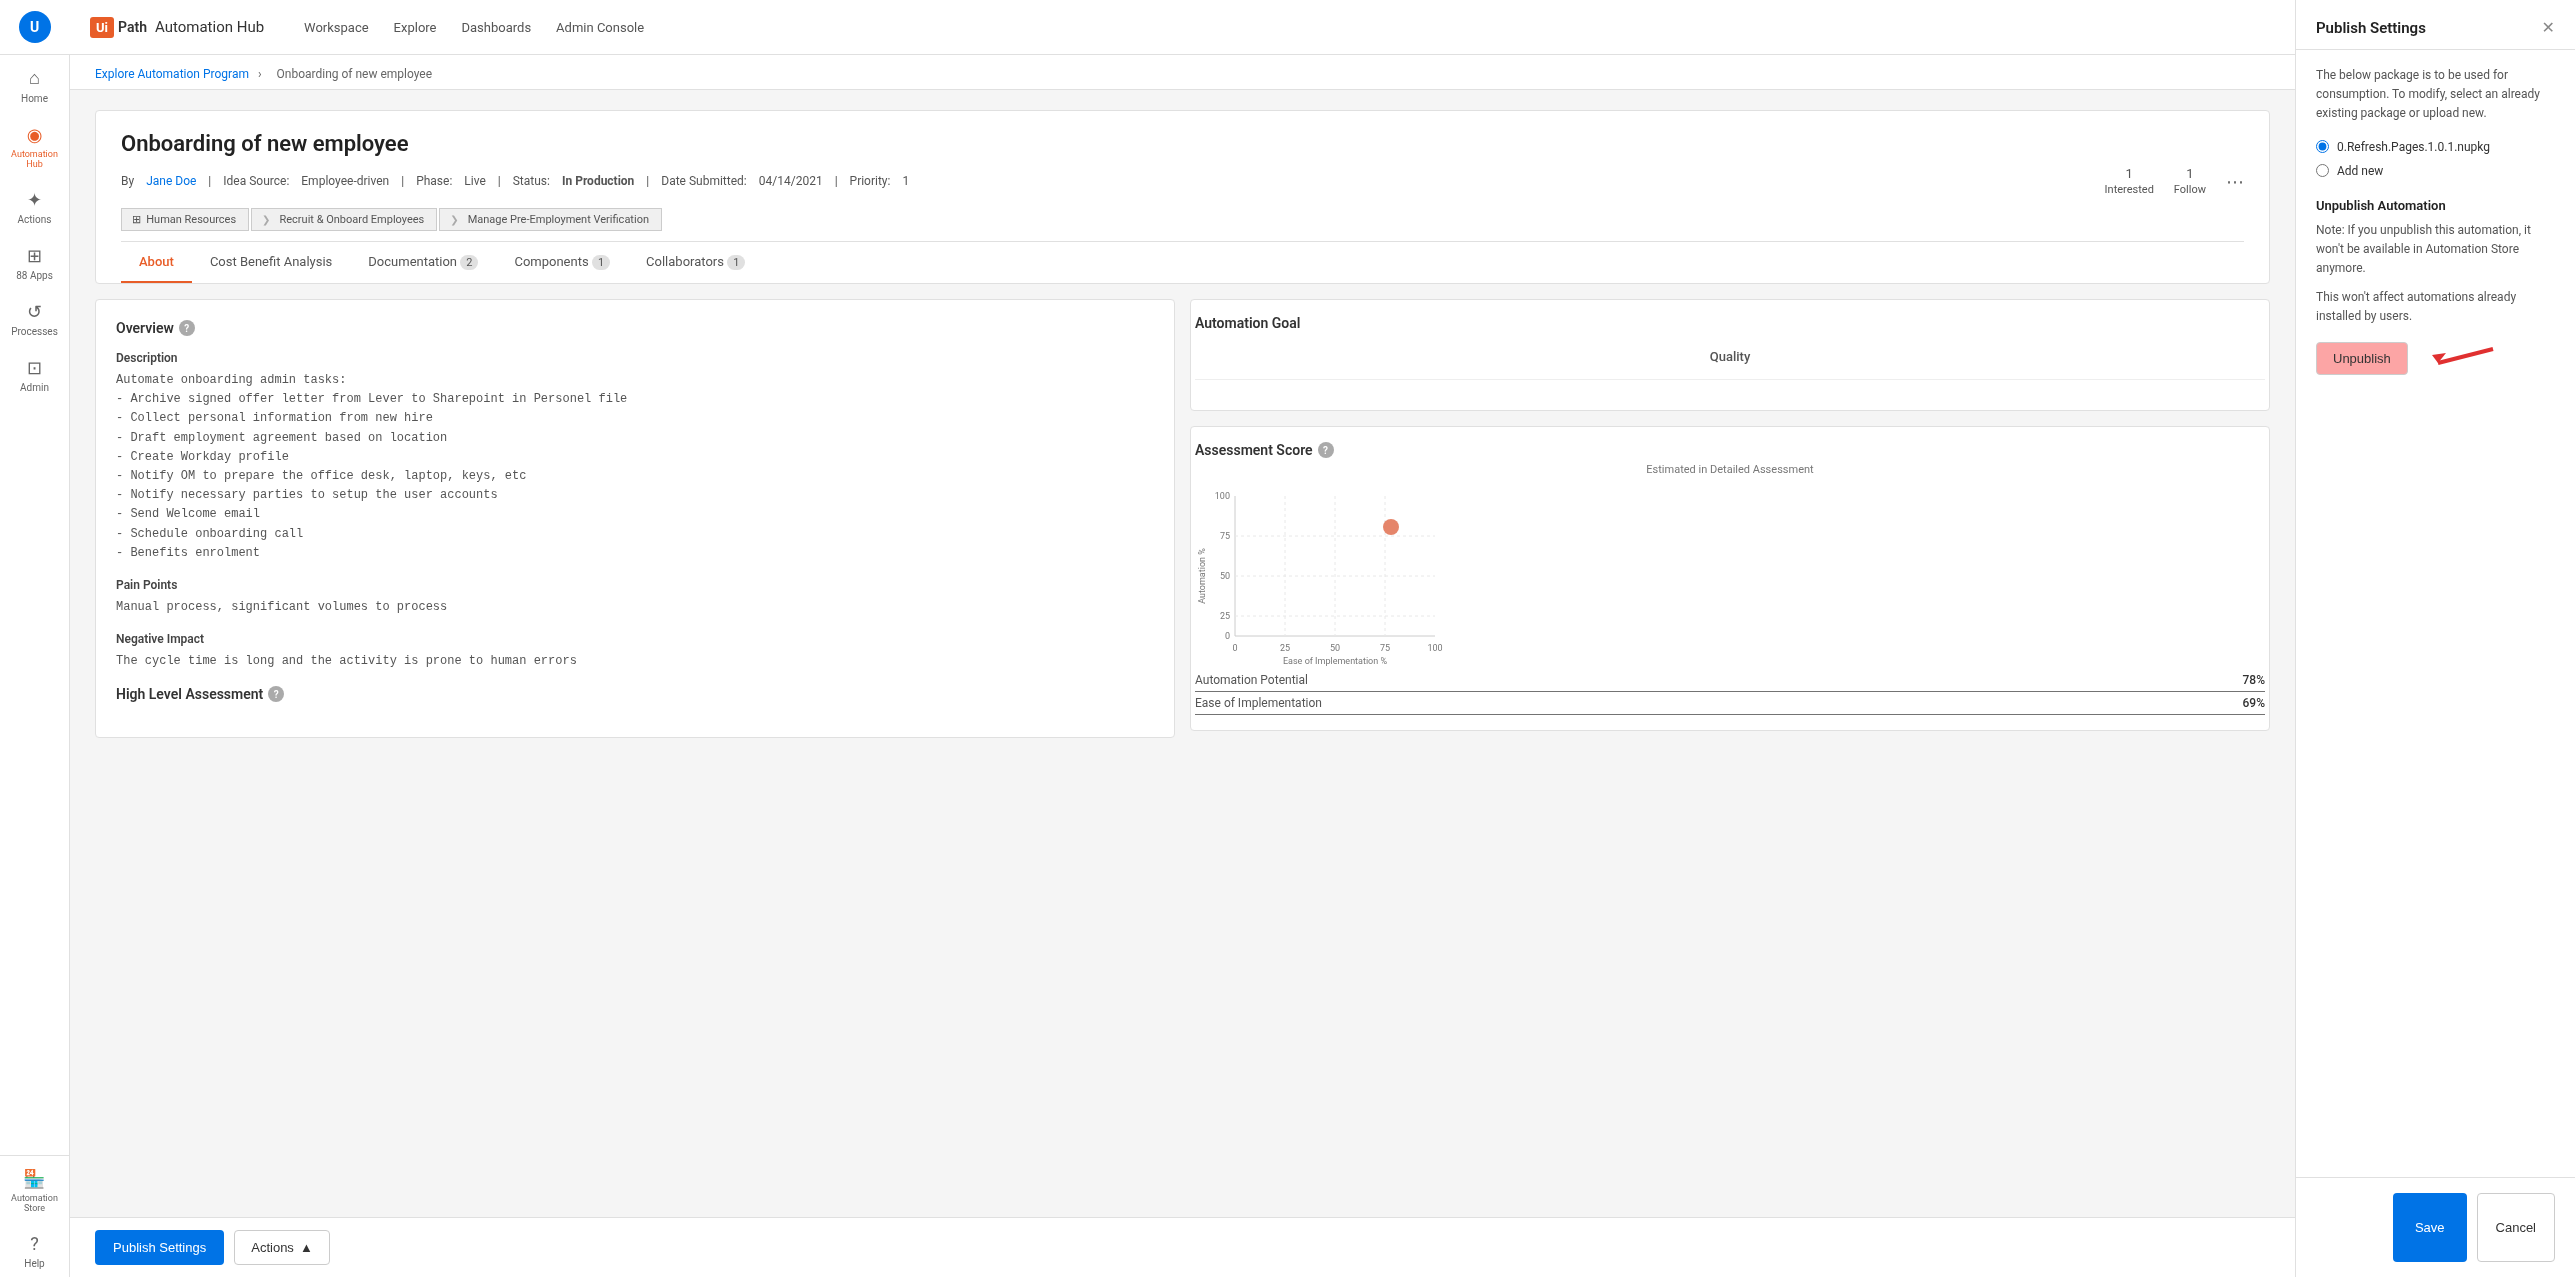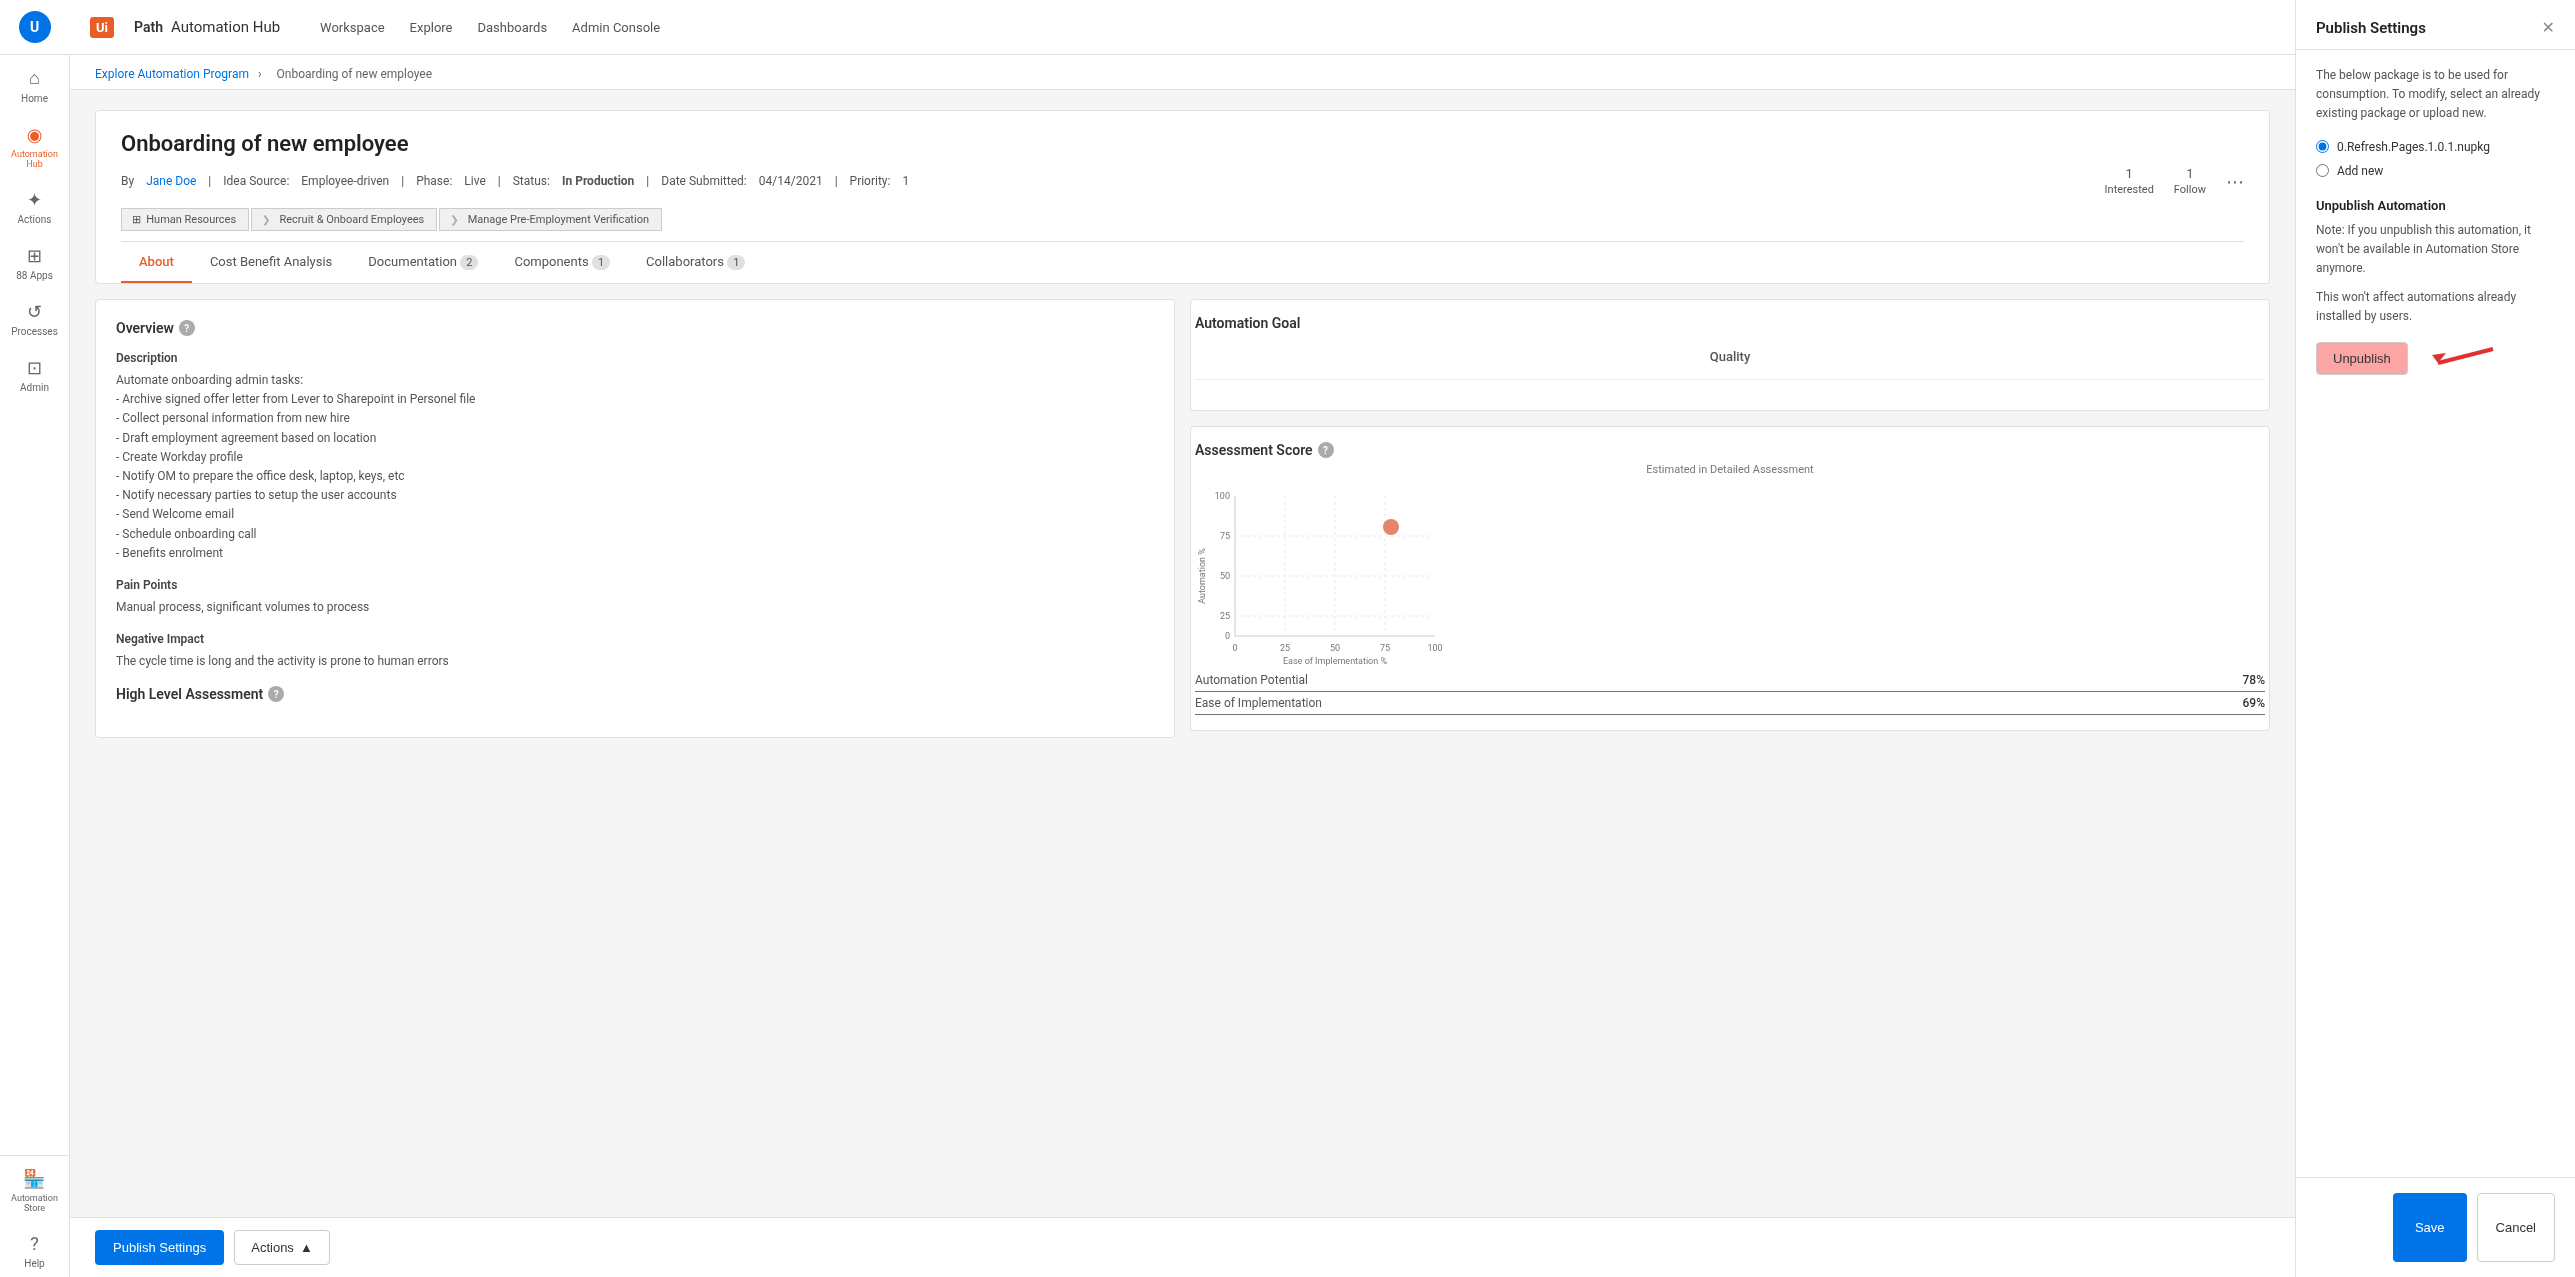--- a/index.html
+++ b/index.html
@@ -80,21 +80,21 @@
     }
     .navbar-brand {
       display: flex;
       align-items: center;
       gap: 8px;
       margin-right: 10px;
     }
     .brand-logo {
       display: flex;
       align-items: center;
-      gap: 20px;
+      gap: 4px;
     }
     .brand-logo-box {
       background: #e85d28;
       color: white;
       font-weight: bold;
       font-size: 13px;
       padding: 3px 6px;
       border-radius: 3px;
     }
     .brand-logo-text {
@@ -250,20 +250,21 @@
       font-weight: 600;
       font-size: 12px;
       color: #444;
       margin-bottom: 6px;
     }
     .section-text {
       font-size: 12px;
       color: #555;
       line-height: 1.6;
       margin-bottom: 15px;
+      font-family: Liberation Mono, monospace;
     }
 
     
     .chart-card {
       background: #fff;
       border: 1px solid #e0e0e0;
       border-radius: 4px;
       padding: 15px 4px;
     }
     .chart-title {

